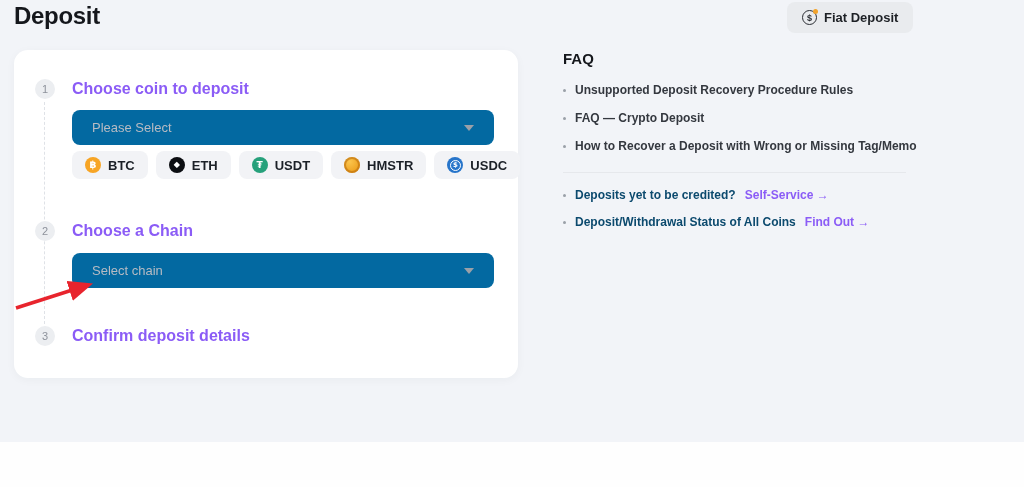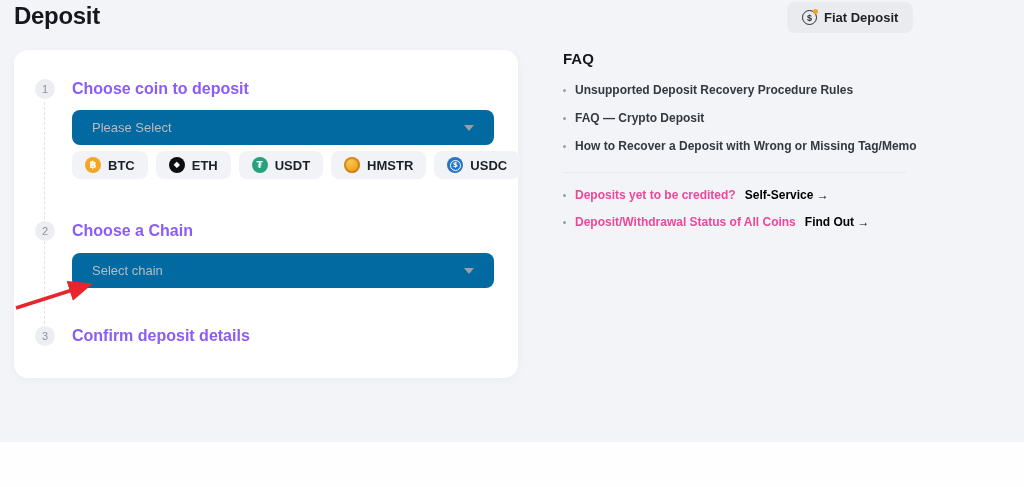--- a/index.html
+++ b/index.html
@@ -109,22 +109,22 @@
     margin-top: 18px; height: 10px; cursor: pointer;
   }
   .faq-link-row.first { margin-top: 35px; }
   .bullet-dot { width: 3px; height: 3px; border-radius: 50%; background: #9aa0a8; flex: 0 0 auto; }
   .faq-link-label { font-size: 12px; font-weight: bold; color: #34383f; }
   .faq-divider { margin-top: 21px; width: 343px; border: none; border-top: 1px solid #e6e8ec; }
   .faq-shortcut-row {
     display: flex; align-items: center; gap: 9px;
     margin-top: 17px; height: 10px;
   }
-  .faq-shortcut-text { font-size: 12px; font-weight: bold; color: #ec4899; }
-  .faq-shortcut-link { font-size: 12px; font-weight: bold; color: #000000; cursor: pointer; }
+  .faq-shortcut-text { font-size: 12px; font-weight: bold; color: #0c4a6e; }
+  .faq-shortcut-link { font-size: 12px; font-weight: bold; color: #8b5cf6; cursor: pointer; }
   .footer-strip { position: absolute; left: 0; top: 442px; width: 1024px; height: 45px; background: #fefefe; }
 </style>
 </head>
 <body>
 
 <div class="main-bg"></div>
 
 <h1 class="page-title">Deposit</h1>
 <button class="fiat-btn">
   <span class="fiat-icon">

